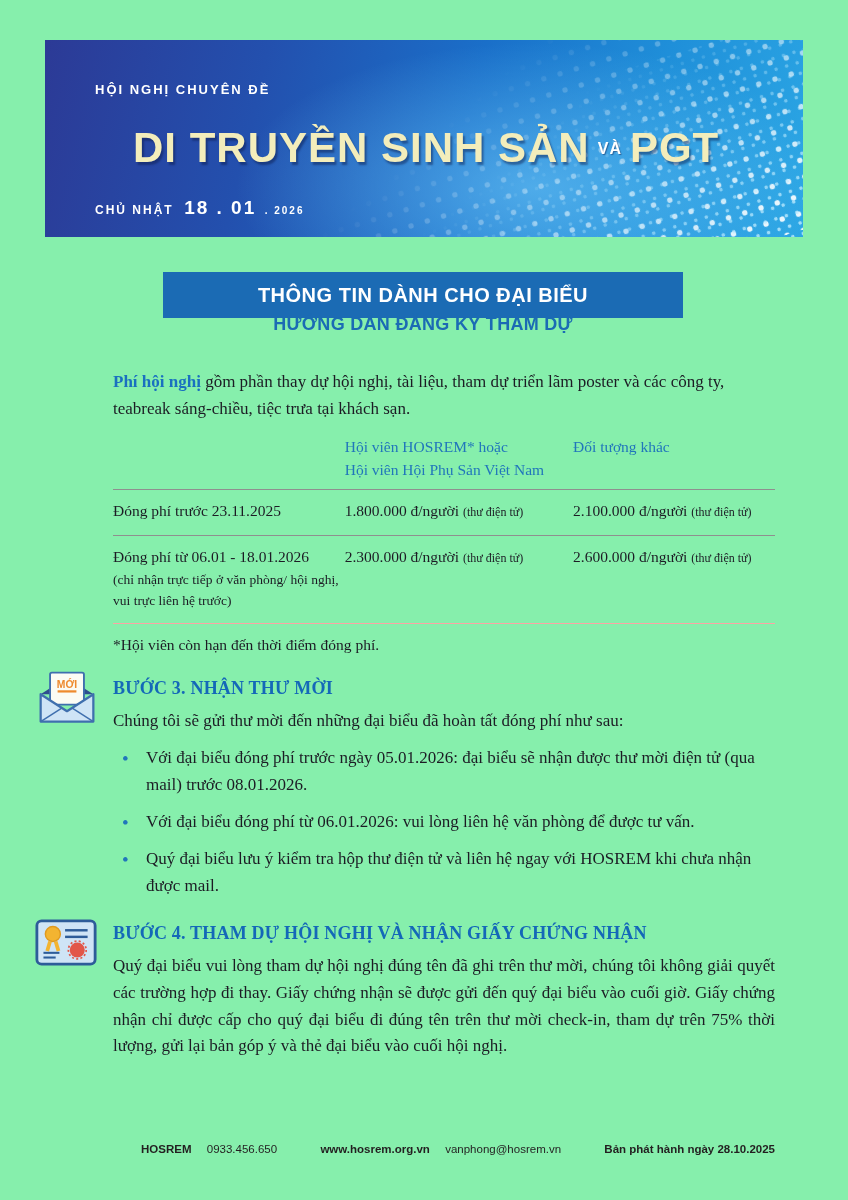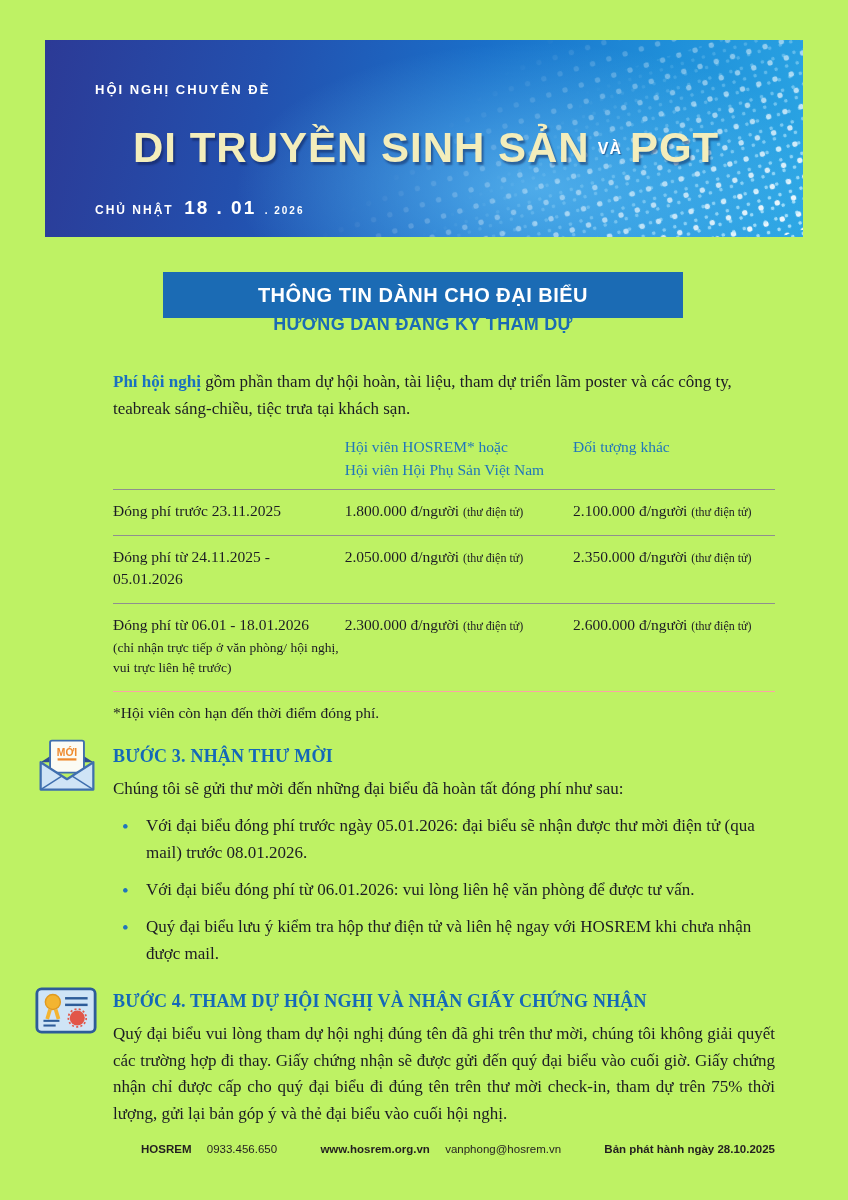--- a/index.html
+++ b/index.html
@@ -1,17 +1,17 @@
 <!DOCTYPE html>
 <html><head>
 <meta charset="utf-8">
 <style>
   html,body{margin:0;padding:0;background:#e8e8e8;}
   .page{
-    position:relative;width:848px;height:1200px;background:#bef264;
+    position:relative;width:848px;height:1200px;background:#86efac;
     margin:0 auto;overflow:hidden;
     font-family:"Liberation Serif", serif;color:#1c1c24;
   }
 
   
   .banner{
     position:absolute;left:45px;top:40px;width:758px;height:197px;
     background:linear-gradient(103deg,#2c3a96 0%,#2350ae 28%,#1a6fc9 55%,#1f8fd9 78%,#2ba6e4 100%);
     overflow:hidden;
   }
@@ -139,21 +139,21 @@
     </div>
     <div class="banner-venue">NEW WORLD SAIGON HOTEL</div>
 
   </div>
 
   <div class="bar-title">THÔNG TIN DÀNH CHO ĐẠI BIỂU</div>
   <div class="sub-title">HƯỚNG DẪN ĐĂNG KÝ THAM DỰ</div>
 
   <div class="content">
 
-    <p class="intro"><span class="lead">Phí hội nghị</span><span> gồm phần tham dự hội hoàn, tài liệu, tham dự triển lãm poster và các công ty, teabreak sáng-chiều, tiệc trưa tại khách sạn.</span></p>
+    <p class="intro"><span class="lead">Phí hội nghị</span><span> gồm phần thay dự hội nghị, tài liệu, tham dự triển lãm poster và các công ty, teabreak sáng-chiều, tiệc trưa tại khách sạn.</span></p>
 
     <table class="fees">
       <colgroup>
           <col class="c1">
           <col class="c2">
           <col class="c3">
         </colgroup>
       <thead>
         <tr>
           <th></th>
@@ -163,25 +163,20 @@
           </th>
           <th>Đối tượng khác</th>
         </tr>
       </thead>
       <tbody>
         <tr>
           <td><span>Đóng phí trước 23.11.2025</span></td>
           <td><span class="price">1.800.000 đ/người</span> <span class="tiny">(thư điện tử)</span></td>
           <td><span class="price">2.100.000 đ/người</span> <span class="tiny">(thư điện tử)</span></td>
         </tr>
-        <tr>
-          <td><span>Đóng phí từ 24.11.2025 - 05.01.2026</span></td>
-          <td><span class="price">2.050.000 đ/người</span> <span class="tiny">(thư điện tử)</span></td>
-          <td><span class="price">2.350.000 đ/người</span> <span class="tiny">(thư điện tử)</span></td>
-        </tr>
         <tr class="last">
           <td>
             <span>Đóng phí từ 06.01 - 18.01.2026</span>
             <div class="row-note">(chỉ nhận trực tiếp ở văn phòng/ hội nghị, vui trực liên hệ trước)</div>
           </td>
           <td><span class="price">2.300.000 đ/người</span> <span class="tiny">(thư điện tử)</span></td>
           <td><span class="price">2.600.000 đ/người</span> <span class="tiny">(thư điện tử)</span></td>
         </tr>
       </tbody>
     </table>

